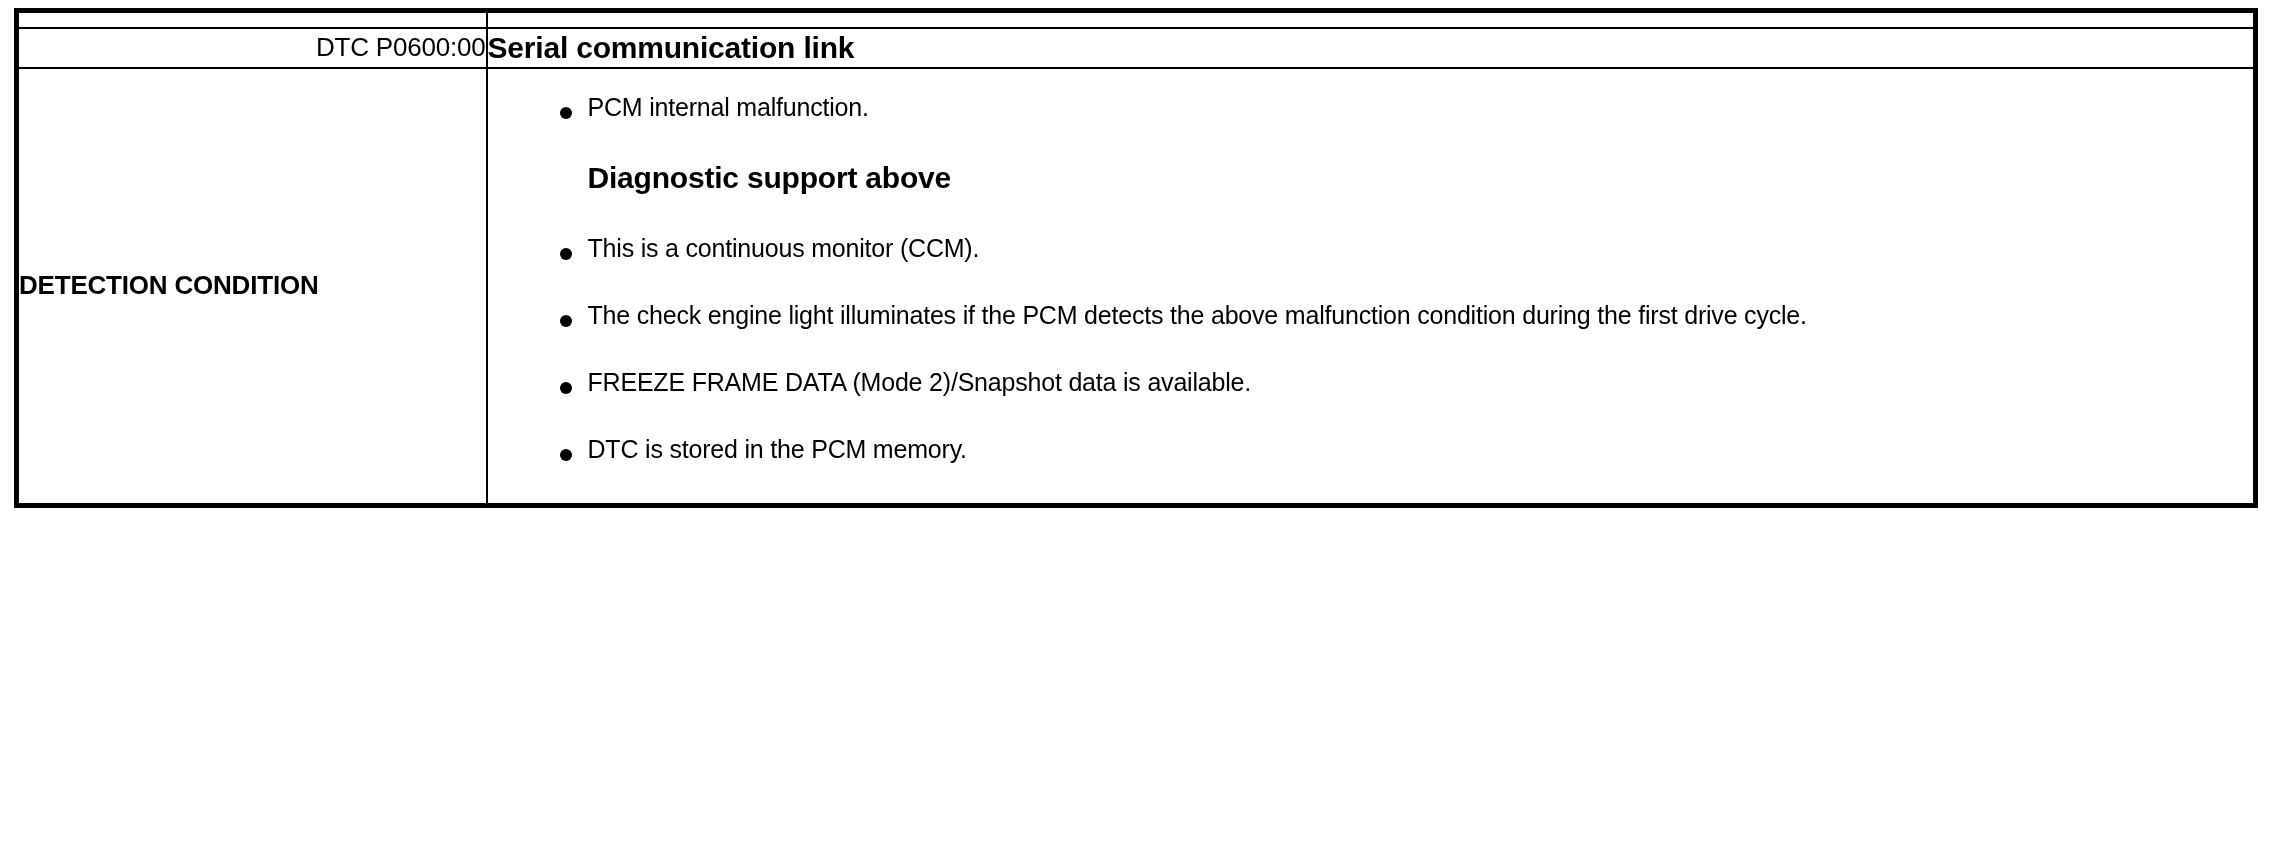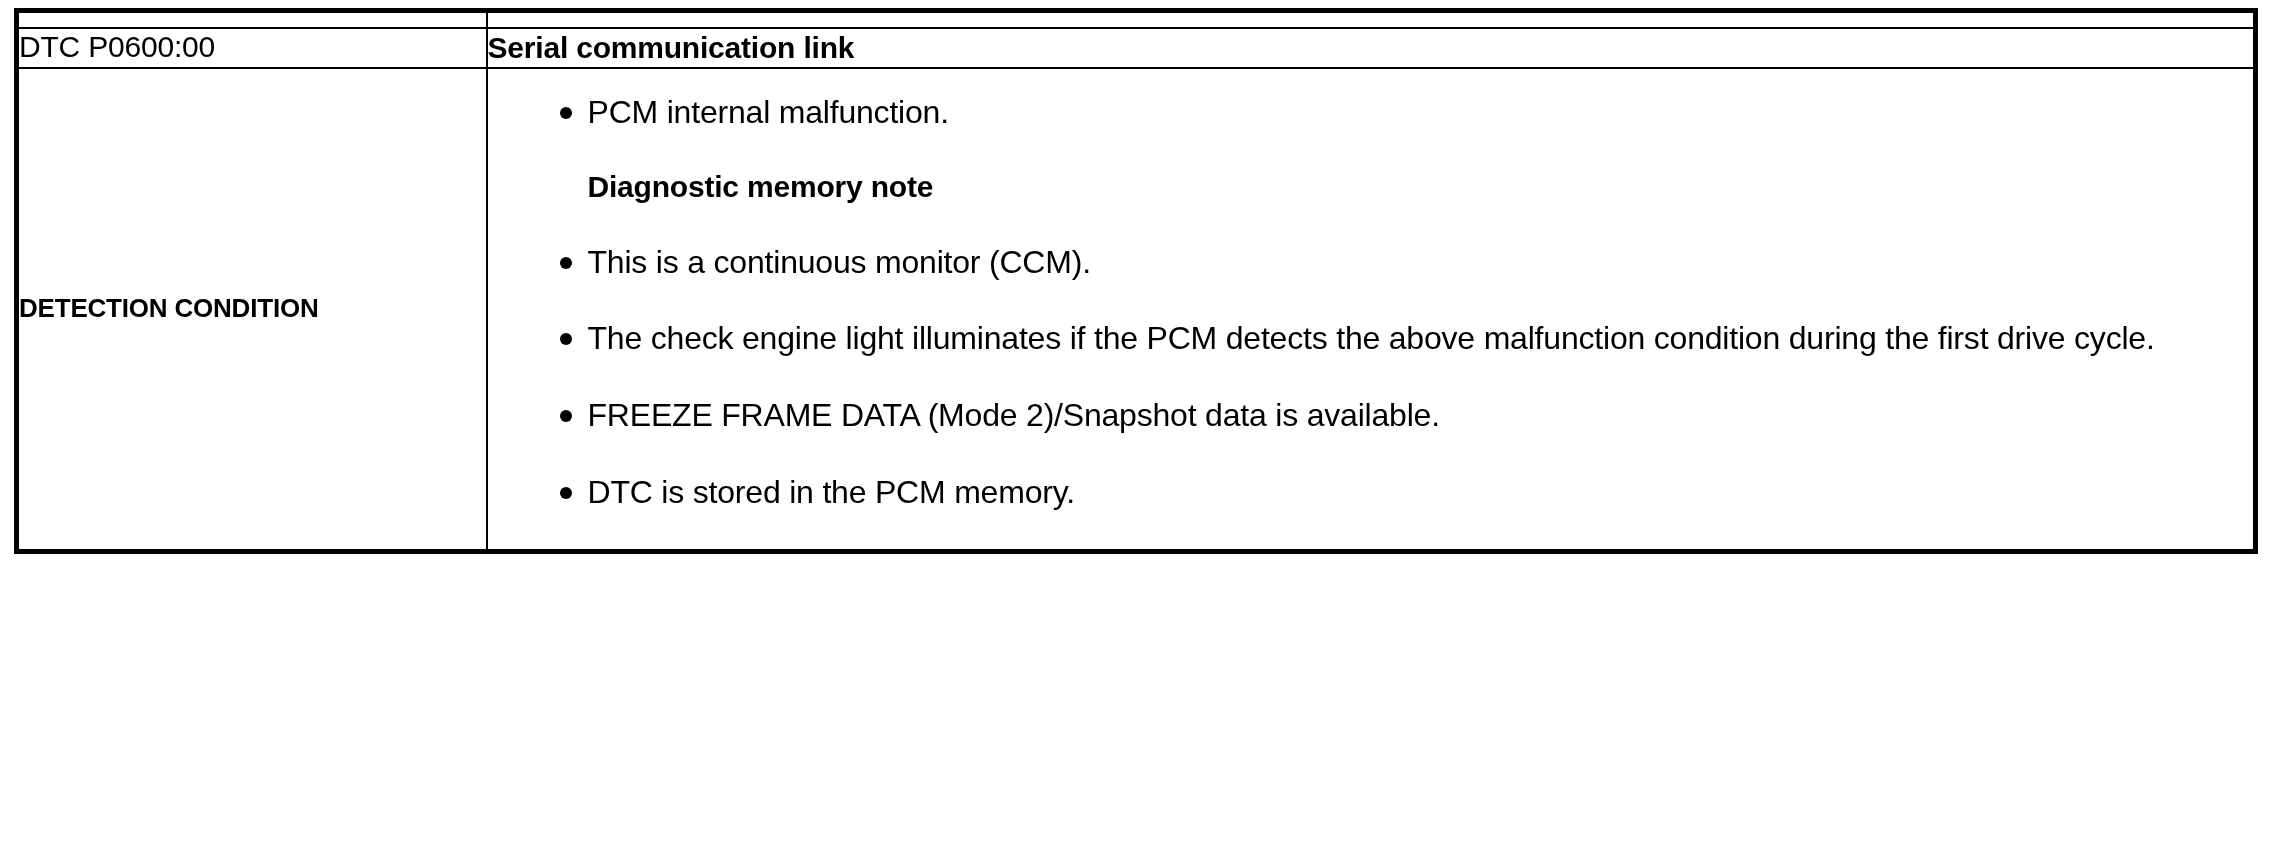--- a/index.html
+++ b/index.html
@@ -51,39 +51,40 @@
   }
   .label-cell {
     font-size: 26px;
     font-weight: bold;
     line-height: 1.22;
     letter-spacing: -0.2px;
     padding: 10px 10px 10px 12px;
   }
   .label-cell.regular {
     font-weight: normal;
-    font-size: 30px;
+    font-size: 26px;
+    text-align: right;
   }
   .value-cell {
     font-size: 30px;
     font-weight: bold;
     line-height: 1.25;
     padding: 10px 10px 10px 14px;
     letter-spacing: -0.2px;
   }
 
   
   .bullet-block {
     padding: 22px 16px 20px 14px;
   }
   .bullet-item {
     position: relative;
     display: block;
     padding-left: 86px;
-    font-size: 32px;
+    font-size: 25px;
     line-height: 1.33;
     letter-spacing: -0.2px;
     margin: 0 0 34px 0;
   }
   .bullet-item:last-child { margin-bottom: 16px; }
 
   .bullet-item .dot {
     position: absolute;
     left: 58px;
     top: 16px;
@@ -154,21 +155,21 @@
       <tr>
         <td class="label-cell">DETECTION CONDITION</td>
         <td>
           <div class="bullet-block">
 
             <div class="bullet-item">
               <span class="dot"></span>
               <span class="btext">PCM internal malfunction.</span>
             </div>
 
-            <div class="note-head">Diagnostic memory note</div>
+            <div class="note-head">Diagnostic support above</div>
 
             <div class="bullet-item">
               <span class="dot"></span>
               <span class="btext">This is a continuous monitor (CCM).</span>
             </div>
 
             <div class="bullet-item">
               <span class="dot"></span>
               <span class="btext">The check engine light illuminates if the PCM detects the above malfunction condition during the first drive cycle.</span>
             </div>

